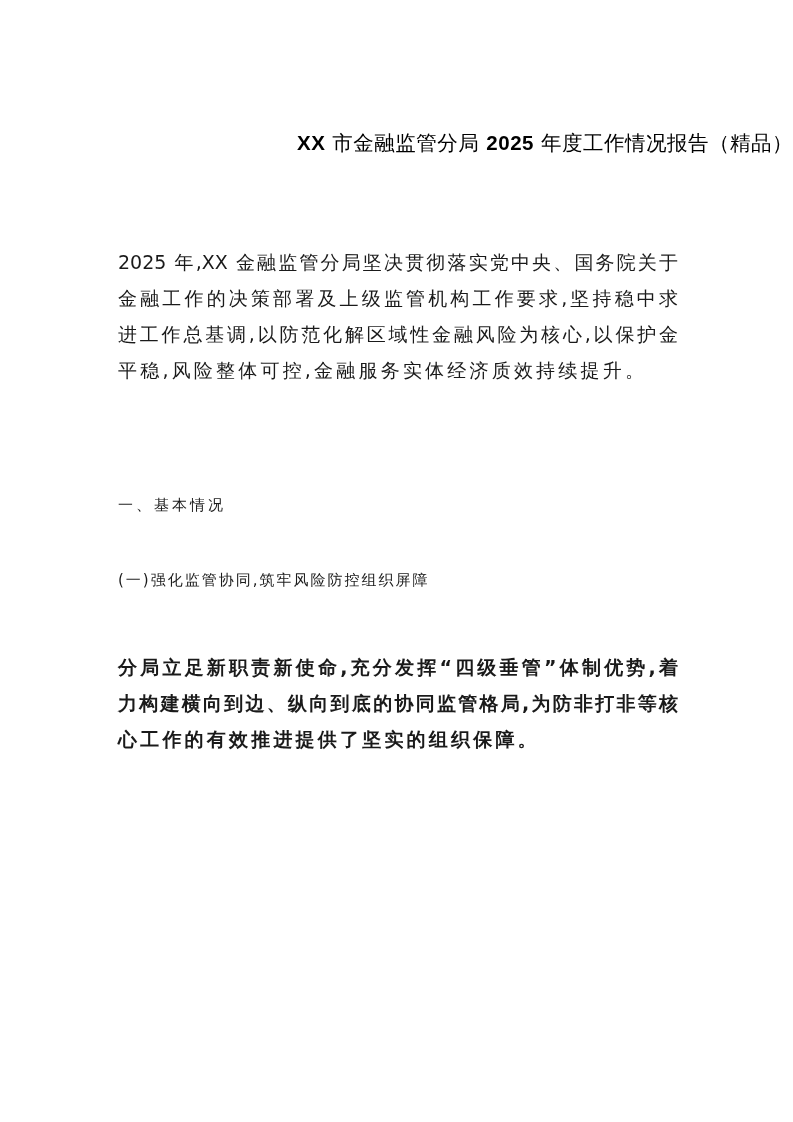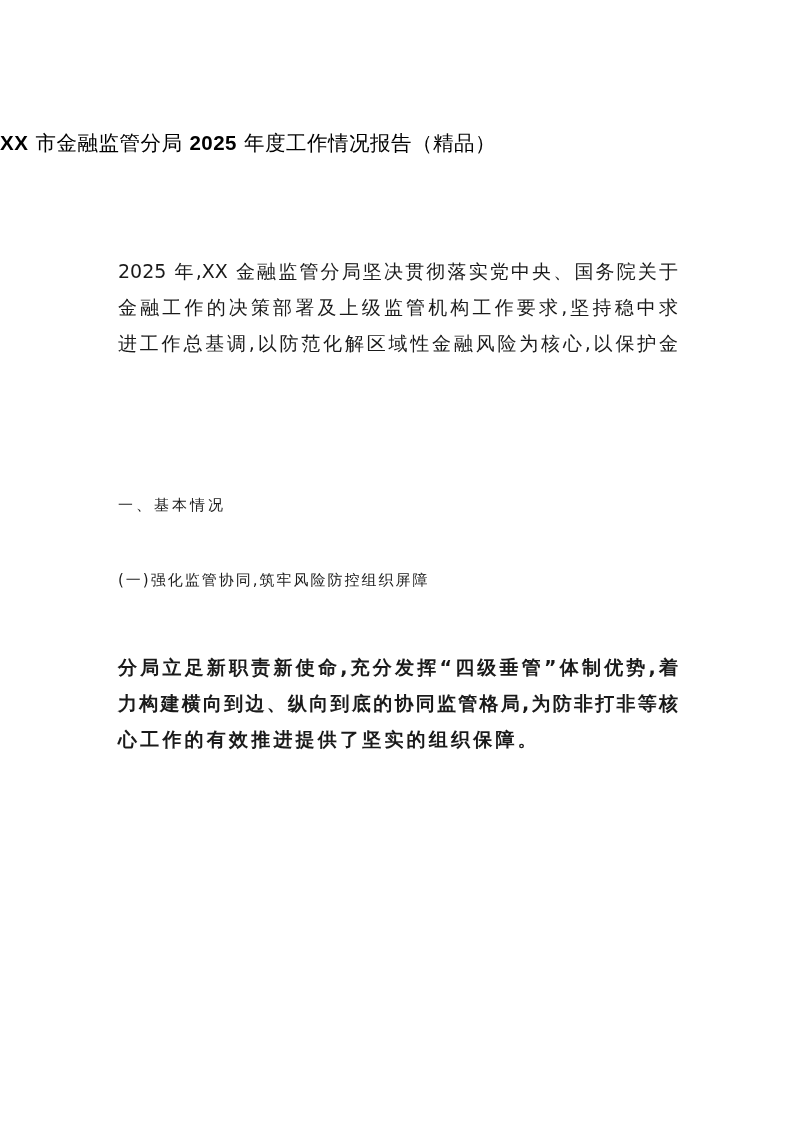--- a/index.html
+++ b/index.html
@@ -20,21 +20,21 @@
       left: 0; top: 0;
       width: 793px;
       height: 1122px;
       background: #ffffff;
     }
     .title {
       position: absolute;
       top: 128px;
       left: 0;
       width: 793px;
-      text-align: left;
+      text-align: right;
       font-size: 20.5px;
       font-weight: bold;
       letter-spacing: 0.5px;
       color: #000000;
       line-height: 30px;
       white-space: nowrap;
     }
     .title .t-latin {
       font-family: "Liberation Sans", sans-serif;
       font-weight: bold;
@@ -76,24 +76,25 @@
   </style>
 </head>
 <body>
 
 <div class="page">
 
   <div class="title">
     <span class="t-latin">XX</span><span class="t-cjk"> 市金融监管分局 </span><span class="t-latin">2025</span><span class="t-cjk"> 年度工作情况报告（精品）</span>
   </div>
 
-  <div class="block" style="top:253px;">
+  <div class="block" style="top:244px;">
     <span class="line">2025 年,XX 金融监管分局坚决贯彻落实党中央、国务院关于</span>
     <span class="line">金融工作的决策部署及上级监管机构工作要求,坚持稳中求</span>
     <span class="line">进工作总基调,以防范化解区域性金融风险为核心,以保护金</span>
+    <span class="line last">平稳,风险整体可控,金融服务实体经济质效持续提升。</span>
   </div>
 
   <div class="heading" style="top:487px;">一、基本情况</div>
 
   <div class="heading" style="top:562px; letter-spacing:2px;text-align:center;">(一)强化监管协同,筑牢风险防控组织屏障</div>
 
   <div class="block" style="top:649px;font-weight:bold;">
     <span class="line">分局立足新职责新使命,充分发挥“四级垂管”体制优势,着</span>
     <span class="line">力构建横向到边、纵向到底的协同监管格局,为防非打非等核</span>
     <span class="line last">心工作的有效推进提供了坚实的组织保障。</span>

